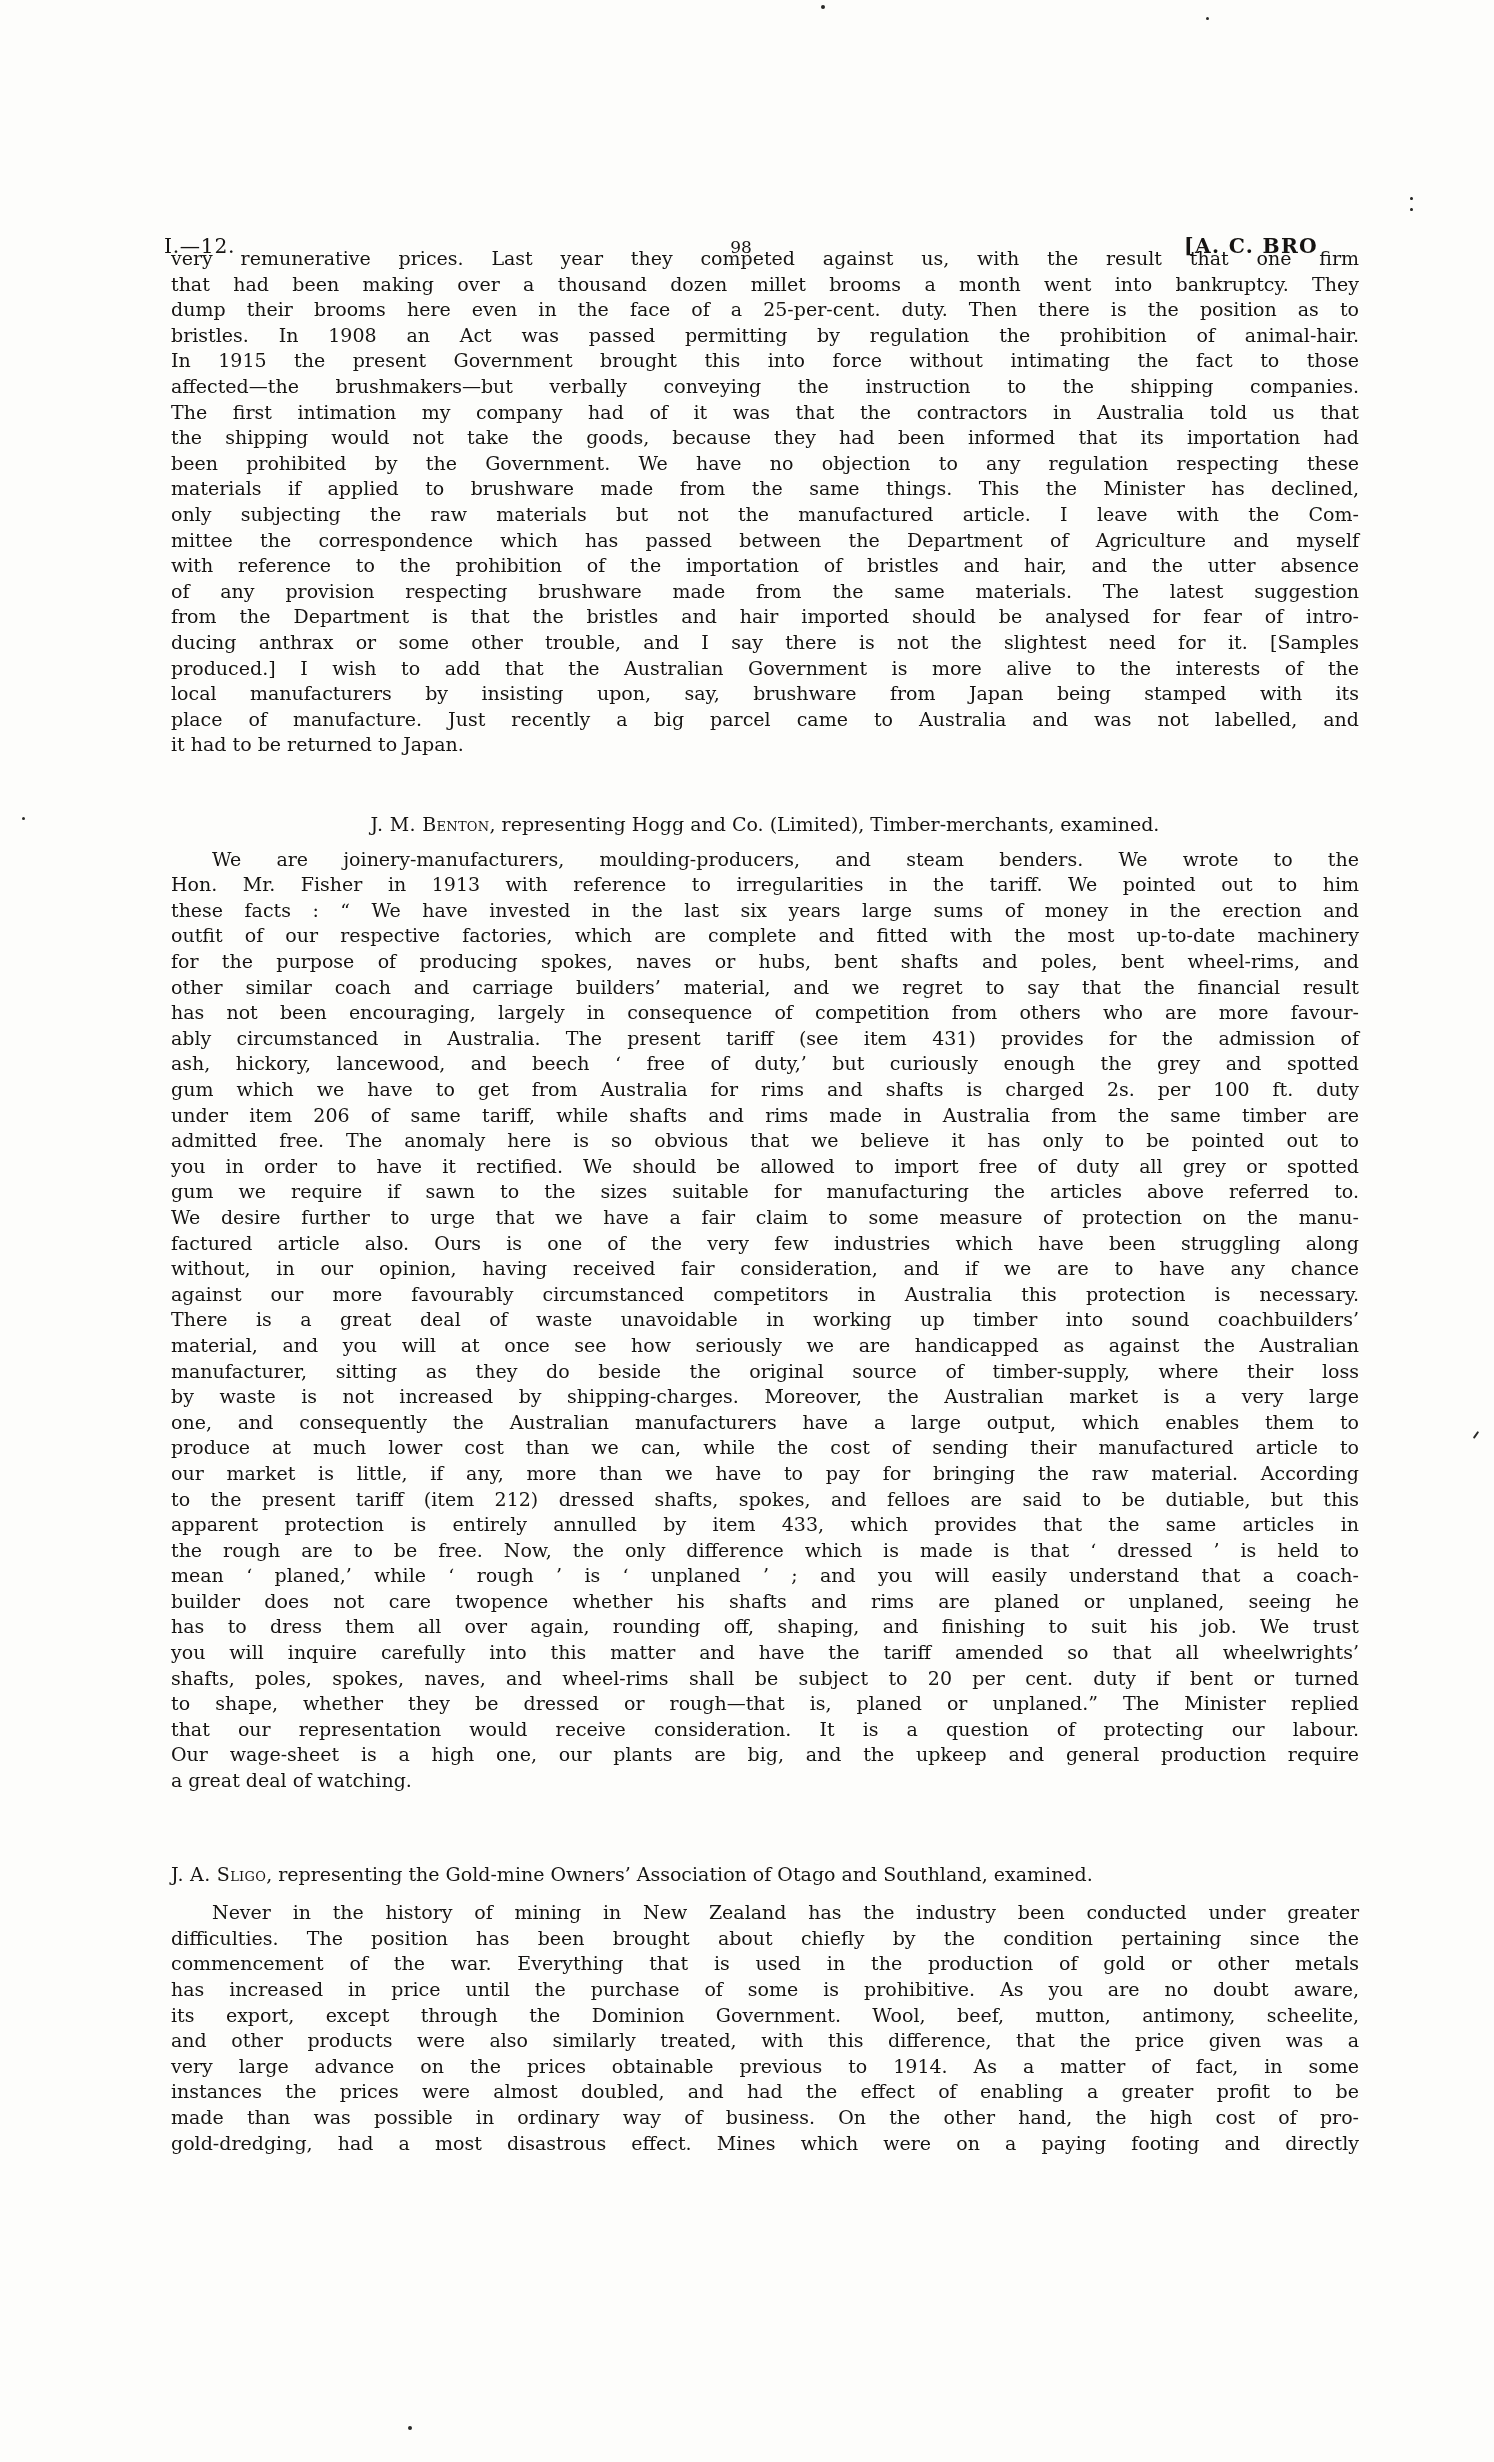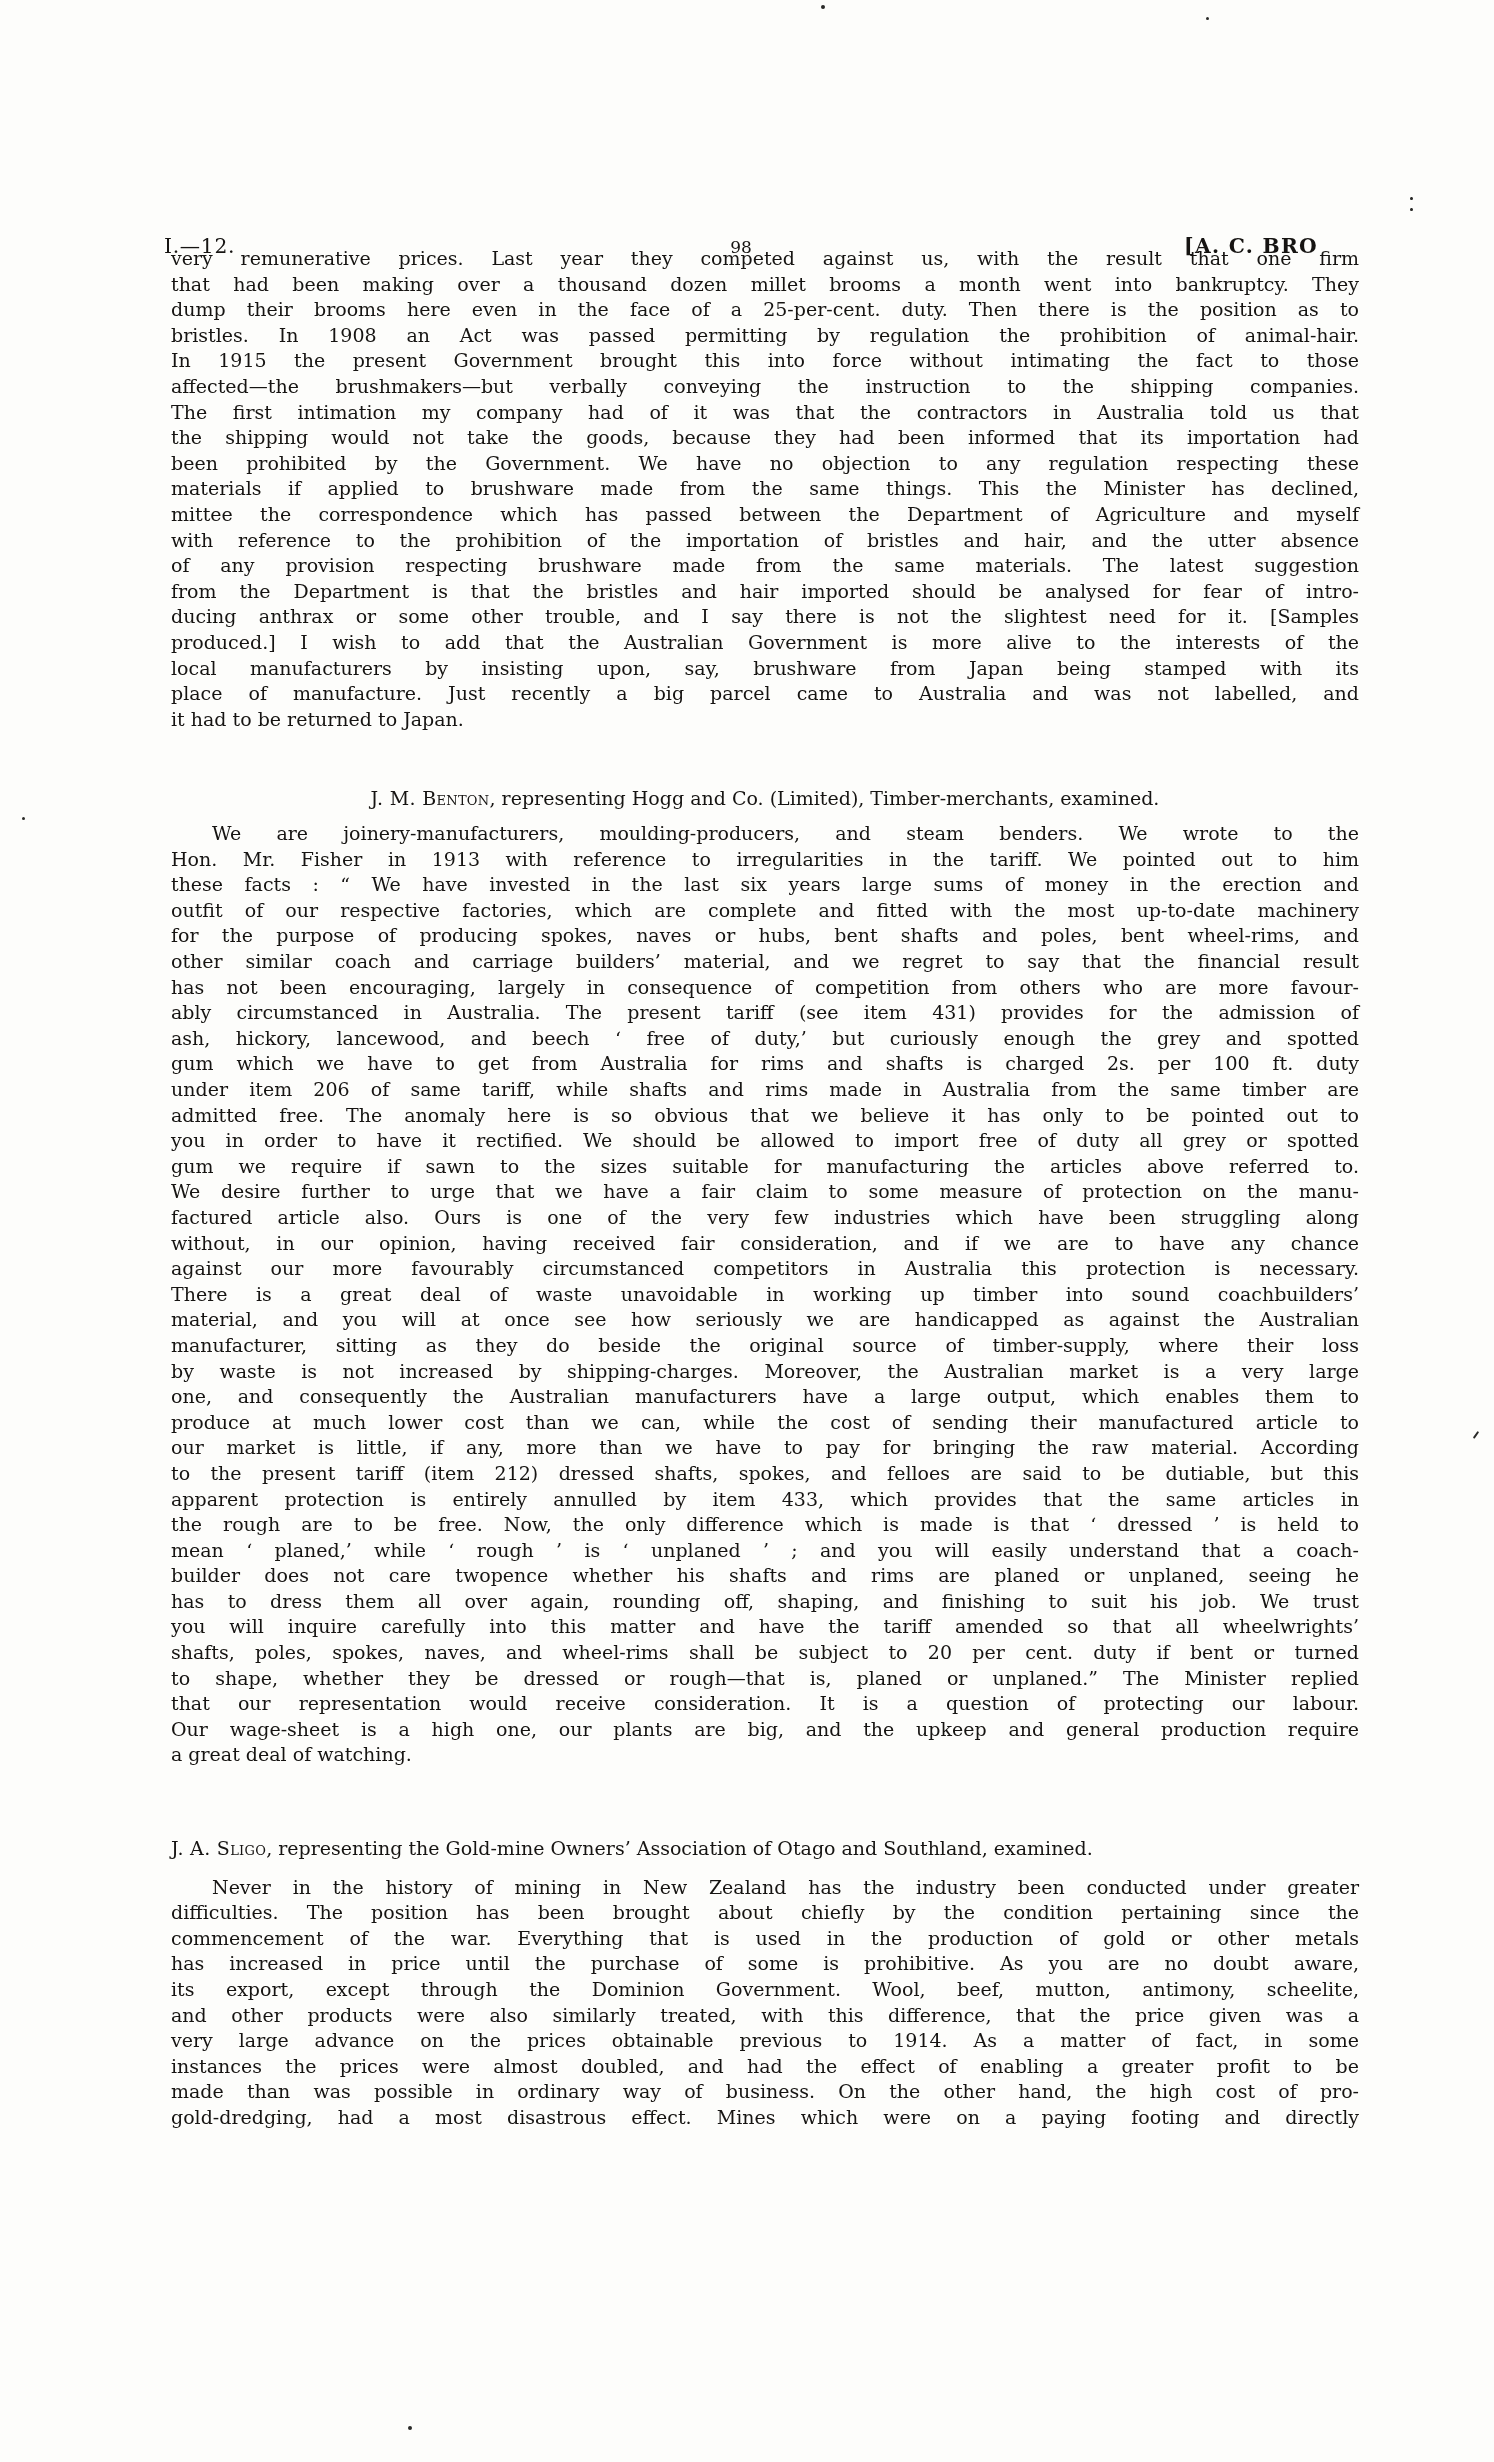--- a/index.html
+++ b/index.html
@@ -74,20 +74,21 @@
         <div class="line">very remunerative prices.  Last year they competed against us, with the result that one firm</div>
         <div class="line">that had been making over a thousand dozen millet brooms a month went into bankruptcy.  They</div>
         <div class="line">dump their brooms here even in the face of a 25-per-cent. duty.  Then there is the position as to</div>
         <div class="line">bristles.  In 1908 an Act was passed permitting by regulation the prohibition of animal-hair.</div>
         <div class="line">In 1915 the present Government brought this into force without intimating the fact to those</div>
         <div class="line">affected—the brushmakers—but verbally conveying the instruction to the shipping companies.</div>
         <div class="line">The first intimation my company had of it was that the contractors in Australia told us that</div>
         <div class="line">the shipping would not take the goods, because they had been informed that its importation had</div>
         <div class="line">been prohibited by the Government.  We have no objection to any regulation respecting these</div>
         <div class="line">materials if applied to brushware made from the same things.  This the Minister has declined,</div>
+        <div class="line">only subjecting the raw materials but not the manufactured article.  I leave with the Com-</div>
         <div class="line">mittee the correspondence which has passed between the Department of Agriculture and myself</div>
         <div class="line">with reference to the prohibition of the importation of bristles and hair, and the utter absence</div>
         <div class="line">of any provision respecting brushware made from the same materials.  The latest suggestion</div>
         <div class="line">from the Department is that the bristles and hair imported should be analysed for fear of intro-</div>
         <div class="line">ducing anthrax or some other trouble, and I say there is not the slightest need for it.  [Samples</div>
         <div class="line">produced.]  I wish to add that the Australian Government is more alive to the interests of the</div>
         <div class="line">local manufacturers by insisting upon, say, brushware from Japan being stamped with its</div>
         <div class="line">place of manufacture.  Just recently a big parcel came to Australia and was not labelled, and</div>
         <div class="line last">it had to be returned to Japan.</div>
       </div>

